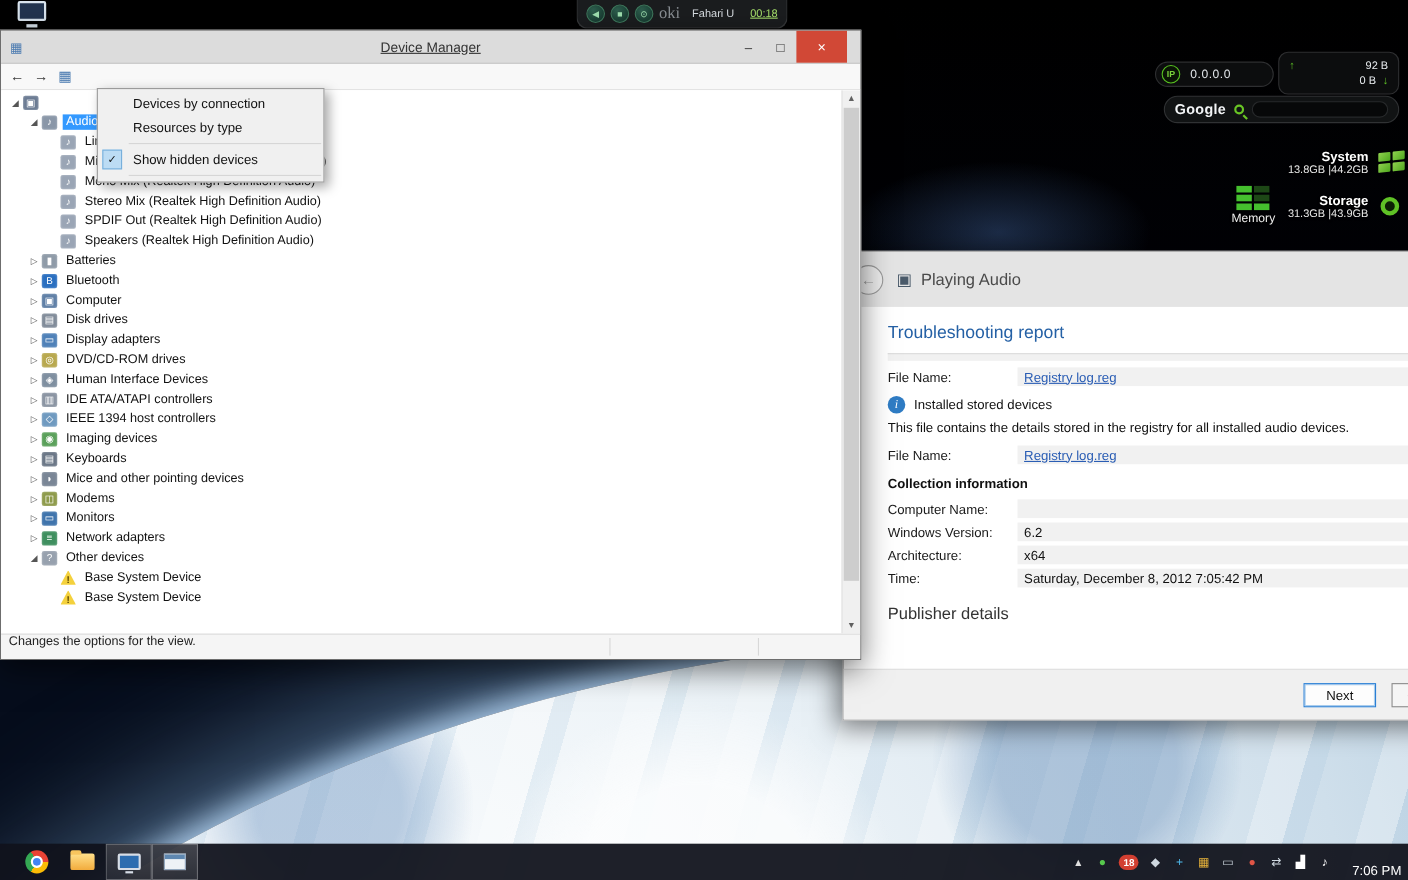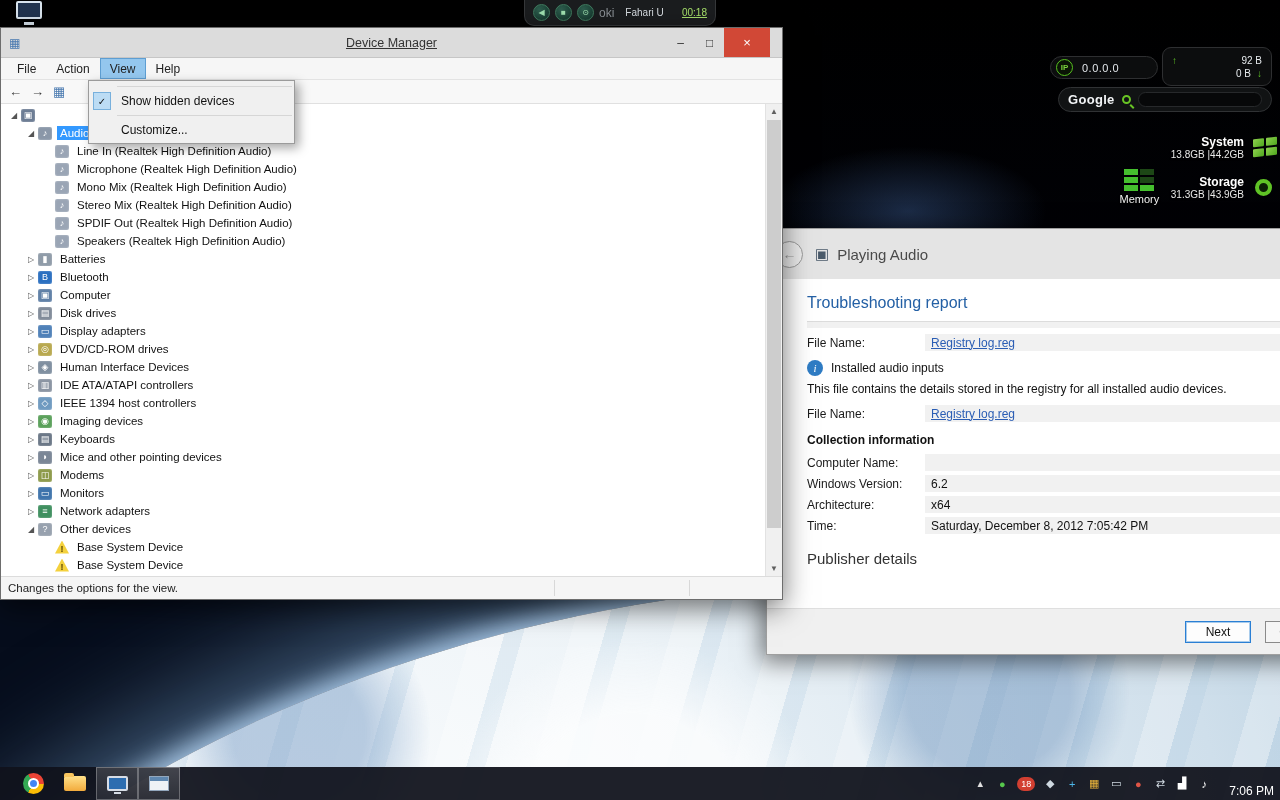--- a/index.html
+++ b/index.html
@@ -24,21 +24,21 @@
   .desk-ico { position:absolute; left:16px; top:1px; width:30px; height:26px; z-index:1; }
   .desk-ico .mon { width:26px; height:18px; border:2px solid #d9e4ee; background:rgba(45,70,105,.75); border-radius:2px; }
   .desk-ico .mon::after { content:""; display:block; width:10px; height:3px; background:#d9e4ee; margin:19px auto 0; }
 
   
   .gadget { position:absolute; z-index:3; }
   #player { left:524px; top:0; width:192px; height:26px; border-radius:0 0 10px 10px; background:#1b1d1f;
     border:1px solid #36383a; border-top:none; display:flex; align-items:center; gap:5px; padding:0 8px; }
   .pbtn { width:17px; height:17px; border-radius:50%; flex:none; background:radial-gradient(circle at 35% 30%, #2e5f4e, #12322a);
     border:1px solid #3f7a5e; color:#9fe0b0; font-size:8px; display:flex; align-items:center; justify-content:center; }
-  .ptxt-dim { color:#8a8f94; font-size:12px; }
+  .ptxt-dim { color:#8a8f94; font-size:15px;font-family:Liberation Serif, serif; }
   .ptxt { color:#d8dde2; font-size:10px; margin-left:6px; white-space:nowrap; }
   .ptime { color:#a6e06a; font-size:10px; margin-left:auto;text-decoration:underline; }
 
   #ip-gadget { left:1050px; top:56px; width:108px; height:23px; background:#0c0d0e; border:1px solid #2e2f31;
     border-radius:12px; display:flex; align-items:center; gap:9px; padding:0 5px; }
   .ip-badge { width:17px; height:17px; border-radius:50%; border:1px solid #57c020; color:#7ad23c; background:#0a1405;
     font-size:8px; font-weight:bold; display:flex; align-items:center; justify-content:center; flex:none; }
   .ip-value { color:#e2e6ea; font-size:11px; letter-spacing:.5px;text-align:center; }
 
   #net-gadget { left:1162px; top:47px; width:110px; height:39px; background:#0c0d0e; border:1px solid #2e2f31;
@@ -121,21 +121,21 @@
   .nico { width:14px; height:13px; flex:none; border-radius:2px; color:#fff; font-size:9px; line-height:13px;
     text-align:center; margin-right:5px; box-shadow:inset 0 0 2px rgba(255,255,255,.45); }
   .nico.warn { background:var(--warning-yellow) !important; color:#5a4500; font-weight:bold; border-radius:0;
     clip-path:polygon(50% 0,100% 100%,0 100%); box-shadow:none; line-height:16px; }
   .nlabel { padding:1px 3px; }
   .nlabel.sel { background:var(--accent-blue); color:#fff; }
   .vscroll { position:absolute; right:0; top:0; bottom:0; width:17px; background:#f0f0f0; border-left:1px solid #e2e2e2; }
   .varrow { height:15px; display:flex; align-items:center; justify-content:center; font-size:8px; color:#606060; }
   .varrow.down { position:absolute; bottom:0; left:0; right:0; }
   .vthumb { position:absolute; left:1px; right:1px; top:16px; height:calc(100% - 64px); background:#cdcdcd; }
-  .dm-status { height:23px; background:#f5f5f5; border-top:1px solid #dcdcdc; display:flex; align-items:center;
+  .dm-status { height:23px; background:#f5f5f5; border-top:1px solid #dcdcdc; display:flex; align-items:flex-start;
     font-size:11.5px; color:#222; padding-left:7px; position:relative; flex:none; }
   .sdiv { position:absolute; top:3px; bottom:3px; width:1px; background:#d8d8d8; }
 
   
   .vmenu { position:absolute; left:88px; top:80px; width:207px; background:#f0f0f0; border:1px solid #9b9b9b;
     box-shadow:4px 4px 10px rgba(0,0,0,.35); z-index:60; padding:2px 0; }
   .vitem { height:22px; display:flex; align-items:center; font-size:12px; color:#111; padding-right:10px; }
   .vitem.hov { background:#e1e1e1; }
   .vgut { width:26px; flex:none; display:flex; justify-content:center; }
   .vmark { width:18px; height:18px; background:#bcdcf4; border:1px solid #78b0dc; display:flex; align-items:center;
@@ -155,21 +155,21 @@
     background:conic-gradient(from -30deg,#ea4335 0 120deg,#fbbc05 120deg 240deg,#34a853 240deg 360deg); position:relative; }
   .ico-chrome::after { content:""; position:absolute; inset:5px; border-radius:50%; background:#4285f4; border:2px solid #fff; }
   .ico-folder { width:22px; height:15px; background:linear-gradient(#ffe08a,#f2ab3c); border-radius:2px; position:relative; }
   .ico-folder::before { content:""; position:absolute; top:-3px; left:0; width:10px; height:4px; background:#f8c55e; border-radius:2px 2px 0 0; }
   .ico-devmgr { width:21px; height:15px; border:2px solid #d7dde6; background:#2d6db0; border-radius:2px; position:relative; }
   .ico-devmgr::after { content:""; position:absolute; left:5px; bottom:-5px; width:7px; height:2px; background:#d7dde6; }
   .ico-window { width:20px; height:15px; background:#eef2f6; border:1px solid #93a7bd; position:relative; }
   .ico-window::before { content:""; position:absolute; left:0; right:0; top:0; height:4px; background:#5e87b0; }
   .tray { margin-left:auto; display:flex; align-items:center; gap:8px; padding-right:10px; }
   .tray-ico { min-width:14px; height:16px; display:flex; align-items:center; justify-content:center; font-size:11px; }
-  .tray-ico.badge { border-radius:8px; font-size:9px; font-weight:normal; padding:0 4px; height:14px; }
+  .tray-ico.badge { border-radius:8px; font-size:9px; font-weight:bold; padding:0 4px; height:14px; }
   .clock { color:#fff; font-size:12px; margin:15px 6px 0 8px; }
 </style>
 </head>
 <body>
 
 <div class="space"></div>
 <div class="earth"></div>
 <div class="atmo"></div>
 <div class="desk-ico">
     <div class="mon"></div>
@@ -251,21 +251,21 @@
     <div class="clip-strip"></div>
     <div id="rrows">
         <div class="rrow">
           <span class="rlab">File Name:</span>
           <span class="rval">
             <span class="rlink">Registry log.reg</span>
           </span>
         </div>
         <div class="irow">
           <span class="ibadge">i</span>
-          <span>Installed audio inputs</span>
+          <span>Installed stored devices</span>
         </div>
         <div class="rtext">This file contains the details stored in the registry for all installed audio devices.</div>
         <div class="rrow">
           <span class="rlab">File Name:</span>
           <span class="rval">
             <span class="rlink">Registry log.reg</span>
           </span>
         </div>
         <div class="rsection">Collection information</div>
         <div class="rrow">
@@ -296,26 +296,20 @@
 <div class="dm">
   <div class="dm-titlebar">
     <span class="dm-winico">▦</span>
     <span class="dm-title">Device Manager</span>
     <div class="caption">
       <div class="cap">–</div>
       <div class="cap">□</div>
       <div class="cap close">×</div>
     </div>
   </div>
-  <div class="dm-menubar" id="menubar">
-      <div class="menu-item">File</div>
-      <div class="menu-item">Action</div>
-      <div class="menu-item active">View</div>
-      <div class="menu-item">Help</div>
-    </div>
   <div class="dm-toolbar" id="toolbar">
       <span class="tb-ico">←</span>
       <span class="tb-ico">→</span>
       <span class="tb-ico">▦</span>
     </div>
   <div class="tree">
     <div class="tree-rows" id="treeRows">
         <div class="node" style="padding-left: 6px;">
           <span class="exp">◢</span>
           <span class="nico" style="background: rgb(107, 123, 147);">▣</span>
@@ -457,32 +451,36 @@
     </div>
   </div>
   <div class="dm-status">
     <span>Changes the options for the view.</span>
     <span class="sdiv" style="left:553px;"></span>
     <span class="sdiv" style="left:688px;"></span>
   </div>
 </div>
 
 <div class="vmenu" id="vmenu">
+    <div class="vitem">
+      <span class="vgut"></span>
+      <span class="vlab">Devices by connection</span>
+    </div>
+    <div class="vitem">
+      <span class="vgut"></span>
+      <span class="vlab">Resources by type</span>
+    </div>
     <div class="vsep"></div>
     <div class="vitem">
       <span class="vgut">
         <span class="vmark">✓</span>
       </span>
       <span class="vlab">Show hidden devices</span>
     </div>
     <div class="vsep"></div>
-    <div class="vitem">
-      <span class="vgut"></span>
-      <span class="vlab">Customize...</span>
-    </div>
   </div>
 
 <div class="taskbar">
   <div class="tb-buttons" id="tbButtons">
       <div class="tb-btn">
         <div class="ico-chrome"></div>
       </div>
       <div class="tb-btn">
         <div class="ico-folder"></div>
       </div>

